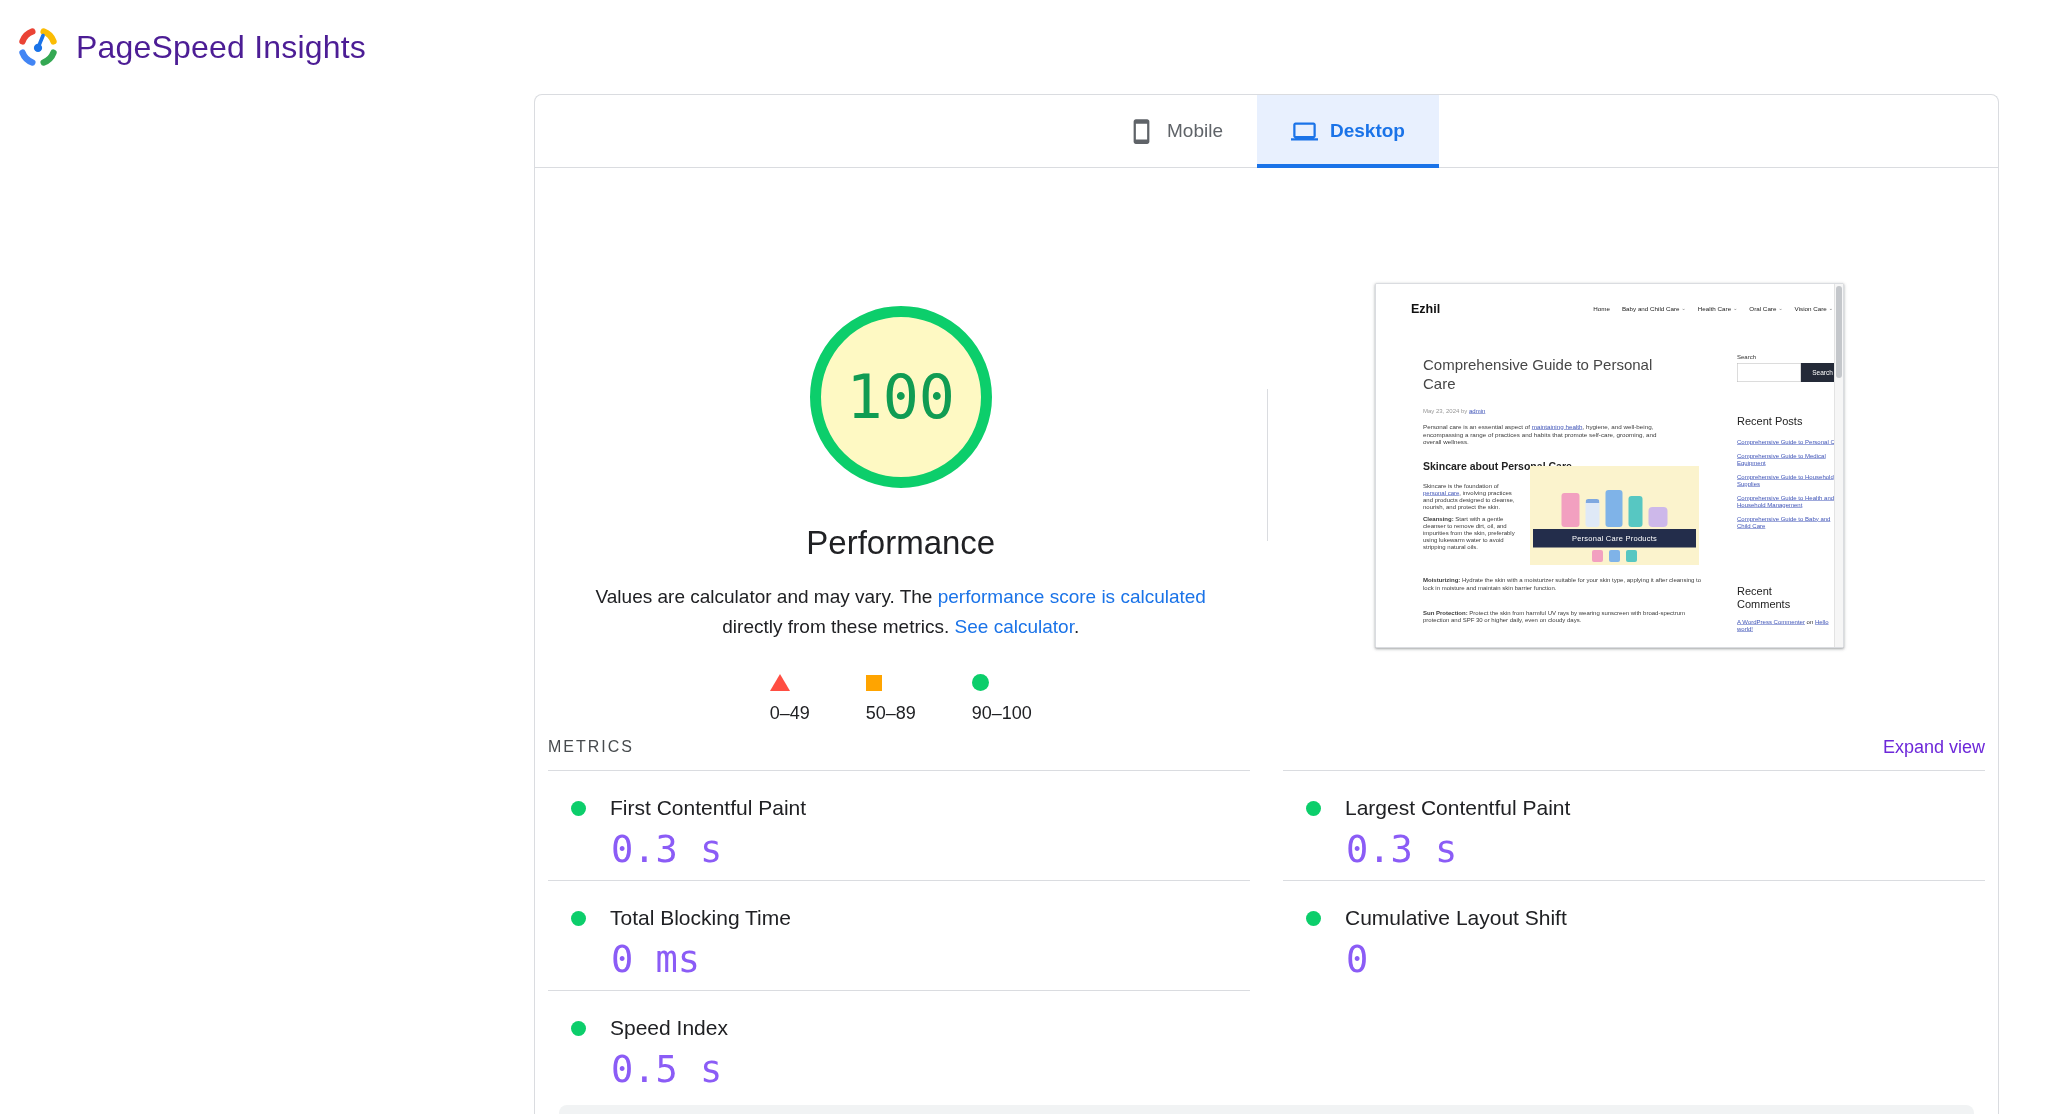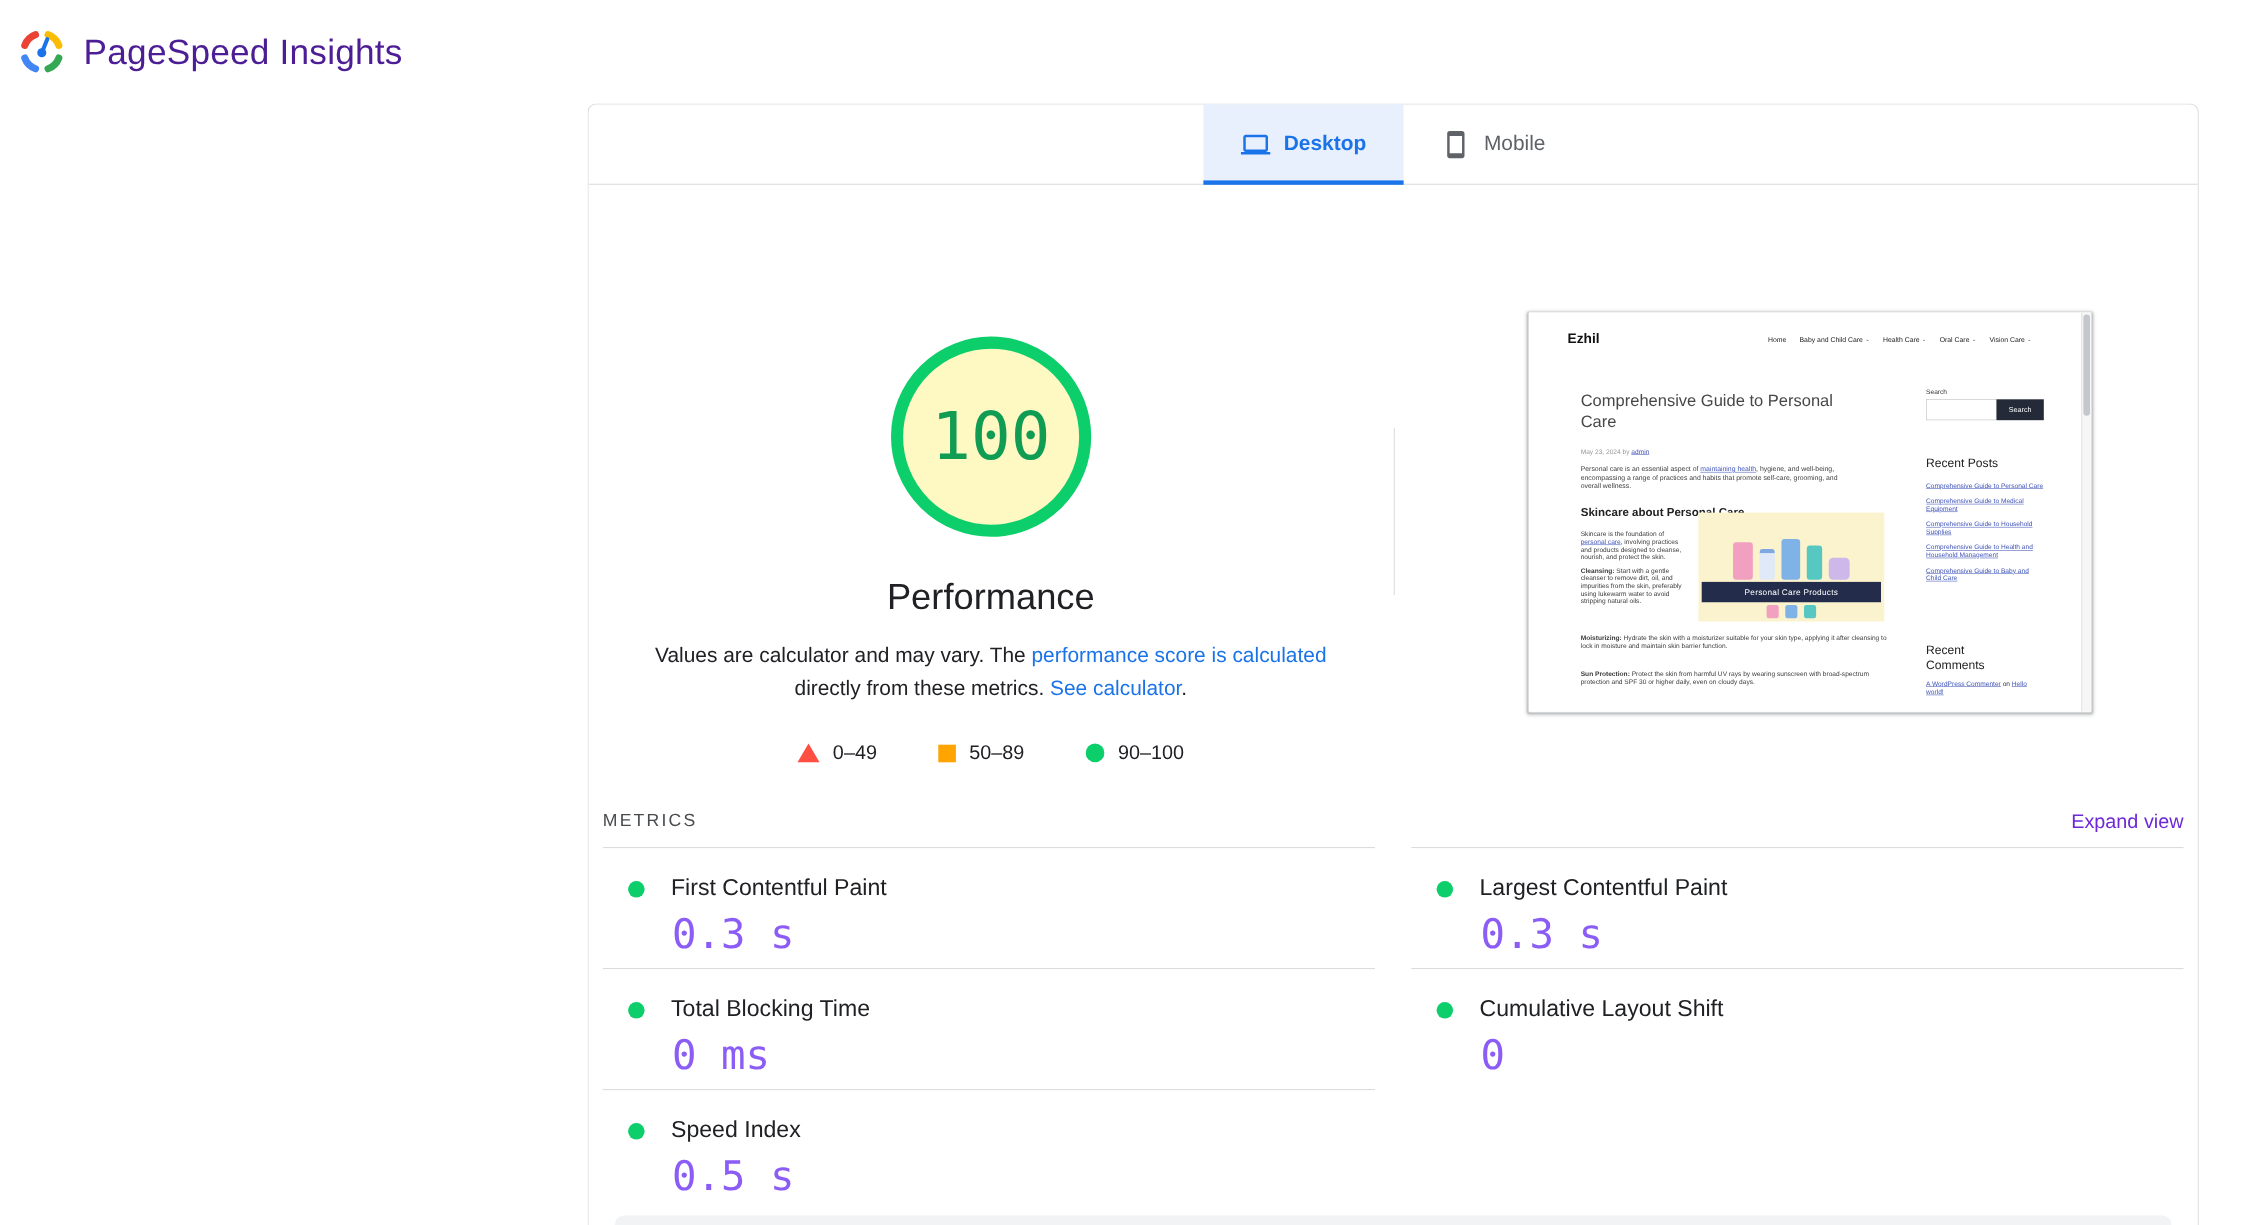--- a/index.html
+++ b/index.html
@@ -28,27 +28,27 @@
   .gauge-col { width:50%; display:flex; flex-direction:column; align-items:center; }
   .shot-col { width:50%; position:relative; }
 
   .gauge { margin-top:138px; width:182px; height:182px; border:11px solid #0cce6b; border-radius:50%;
            background:#fef9c3; display:flex; align-items:center; justify-content:center; }
   .score { font-family:"DejaVu Sans Mono","Liberation Mono",monospace; font-size:60px; color:#109c53; }
   .perf-title { margin-top:36px; font-size:33px; font-weight:normal; color:#202124; }
   .desc { margin-top:20px; font-size:19px; line-height:30px; color:#202124; text-align:center; }
   .desc .link { color:#1a73e8; cursor:pointer; }
   .legend { margin-top:32px; display:flex; gap:56px; align-items:center; font-size:18px; color:#202124; }
-  .legend-item { display:flex; align-items:center; gap:12px; }
+  .legend-item { display:flex; align-items:flex-start; gap:12px;flex-direction:column; }
   .shape-tri { width:0; height:0; border-left:10px solid transparent; border-right:10px solid transparent; border-bottom:17px solid #ff4e42; }
   .shape-sq { width:16px; height:16px; background:#ffa400; }
   .shape-dot { width:17px; height:17px; border-radius:50%; background:#0cce6b; }
 
   
-  .thumb { position:absolute; left:122px; top:115px; width:513px; height:365px; background:#fff;
+  .thumb { position:absolute; left:108px; top:115px; width:469px; height:365px; background:#fff;
            border:1px solid #dadce0; border-radius:2px; overflow:hidden; cursor:pointer;
            box-shadow:0 1px 2px rgba(60,64,67,.3), 0 1px 3px 1px rgba(60,64,67,.15); }
   .t-inner { position:absolute; left:0; top:0; width:1024px; height:728px; transform:scale(0.5); transform-origin:0 0; background:#fff; color:#3c3c3c; }
   .t-head { position:absolute; left:70px; right:110px; top:34px; display:flex; justify-content:space-between; align-items:center; }
   .t-logo { font-size:25px; font-weight:bold; color:#111; }
   .t-nav { display:flex; gap:24px; font-size:12.5px; color:#222; align-items:center; }
   .t-navitem { display:flex; align-items:center; }
   .t-caret { font-size:10px; color:#666; margin-left:4px; }
   .t-title { position:absolute; left:94px; top:142px; width:520px; font-size:30px; line-height:38px; color:#474747; }
   .t-meta { position:absolute; left:94px; top:246px; font-size:12px; color:#979797; }
@@ -114,31 +114,31 @@
       </g>
       <path d="M24 25 L29.5 11.5" stroke="#1a73e8" stroke-width="4" stroke-linecap="round"></path>
       <circle cx="24" cy="25" r="4.5" fill="#1a73e8"></circle>
     </svg>
     <a class="app-title">PageSpeed Insights</a>
   </div>
 
   <div class="card">
 
     <div class="tabbar">
+      <div class="tab">
+        <svg class="tab-icon" viewBox="0 0 24 24">
+          <path fill="#5f6368" d="M17 1.01L7 1c-1.1 0-2 .9-2 2v18c0 1.1.9 2 2 2h10c1.1 0 2-.9 2-2V3c0-1.1-.9-1.99-2-1.99zM17 19H7V5h10v14z"></path>
+        </svg>
+        <span class="tab-label">Mobile</span>
+      </div>
       <div class="tab active">
         <svg class="tab-icon" viewBox="0 0 24 24">
           <path fill="#1a73e8" d="M20 18c1.1 0 2-.9 2-2V6c0-1.1-.9-2-2-2H4c-1.1 0-2 .9-2 2v10c0 1.1.9 2 2 2H0v2h24v-2h-4zM4 6h16v10H4V6z"></path>
         </svg>
         <span class="tab-label">Desktop</span>
-      </div>
-      <div class="tab">
-        <svg class="tab-icon" viewBox="0 0 24 24">
-          <path fill="#5f6368" d="M17 1.01L7 1c-1.1 0-2 .9-2 2v18c0 1.1.9 2 2 2h10c1.1 0 2-.9 2-2V3c0-1.1-.9-1.99-2-1.99zM17 19H7V5h10v14z"></path>
-        </svg>
-        <span class="tab-label">Mobile</span>
       </div>
     </div>
 
     <div class="summary-row">
       <div class="v-divider"></div>
 
       <div class="gauge-col">
         <div class="gauge">
           <div class="score">100</div>
         </div>

